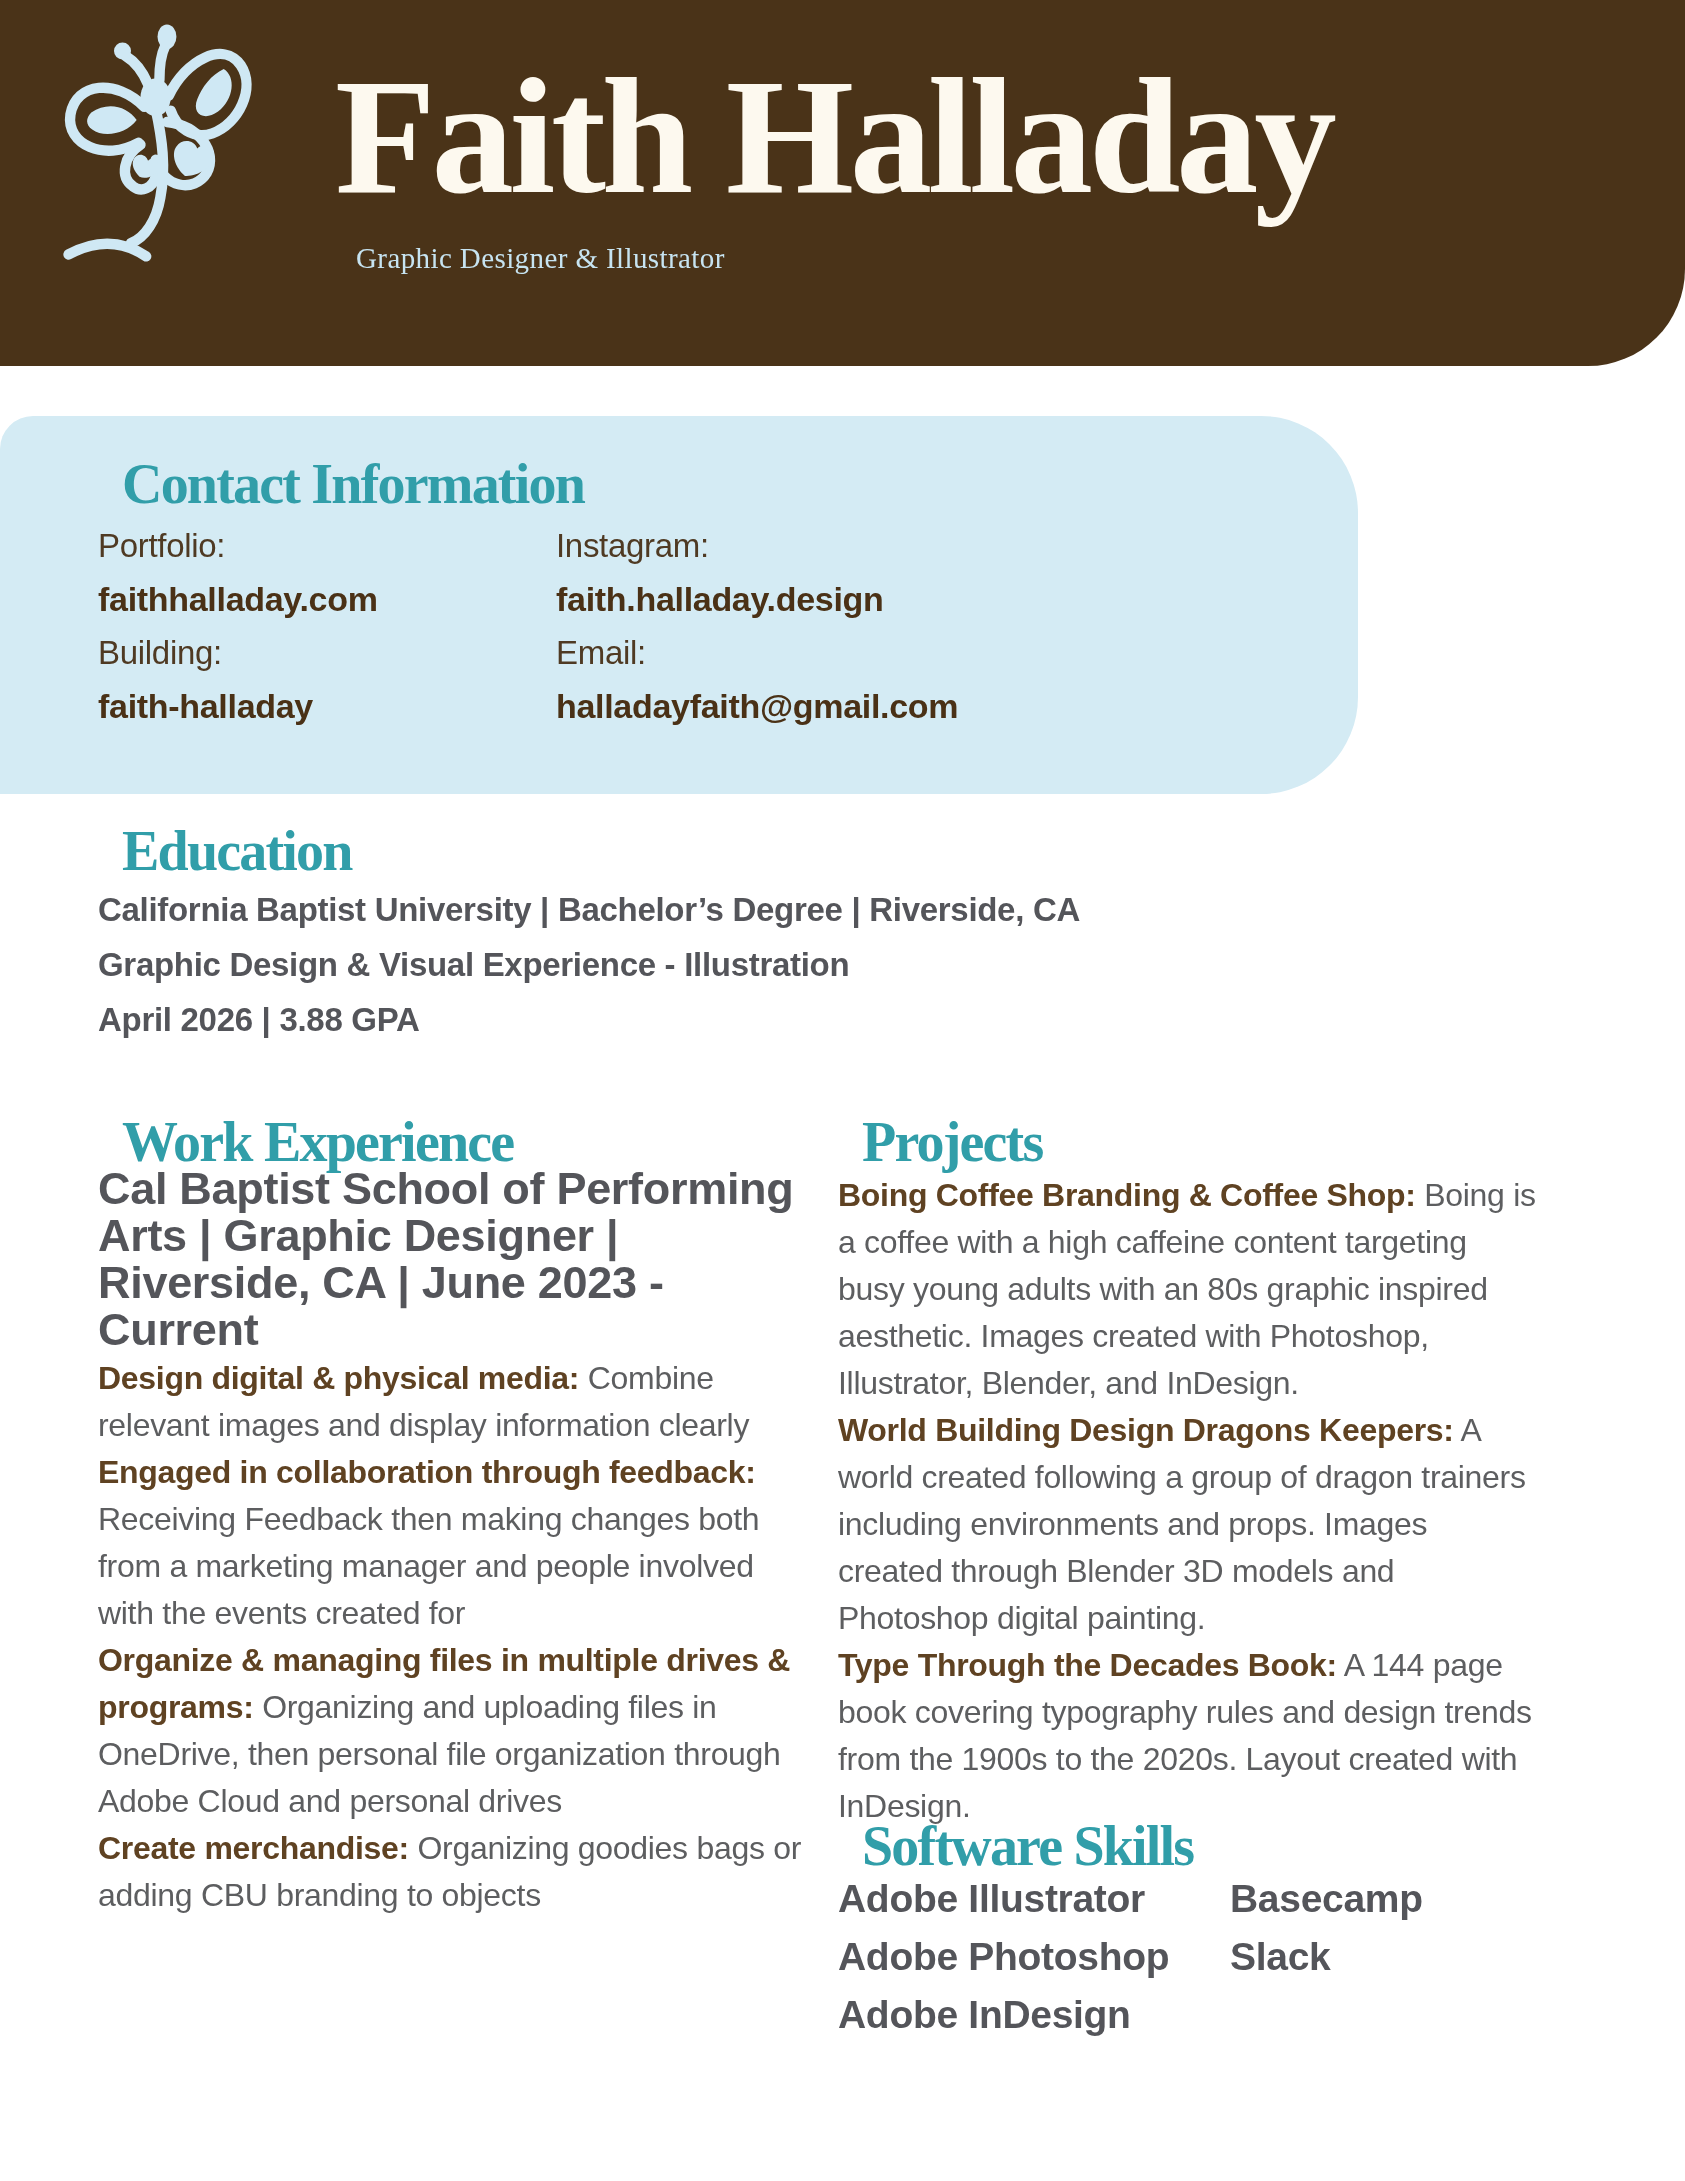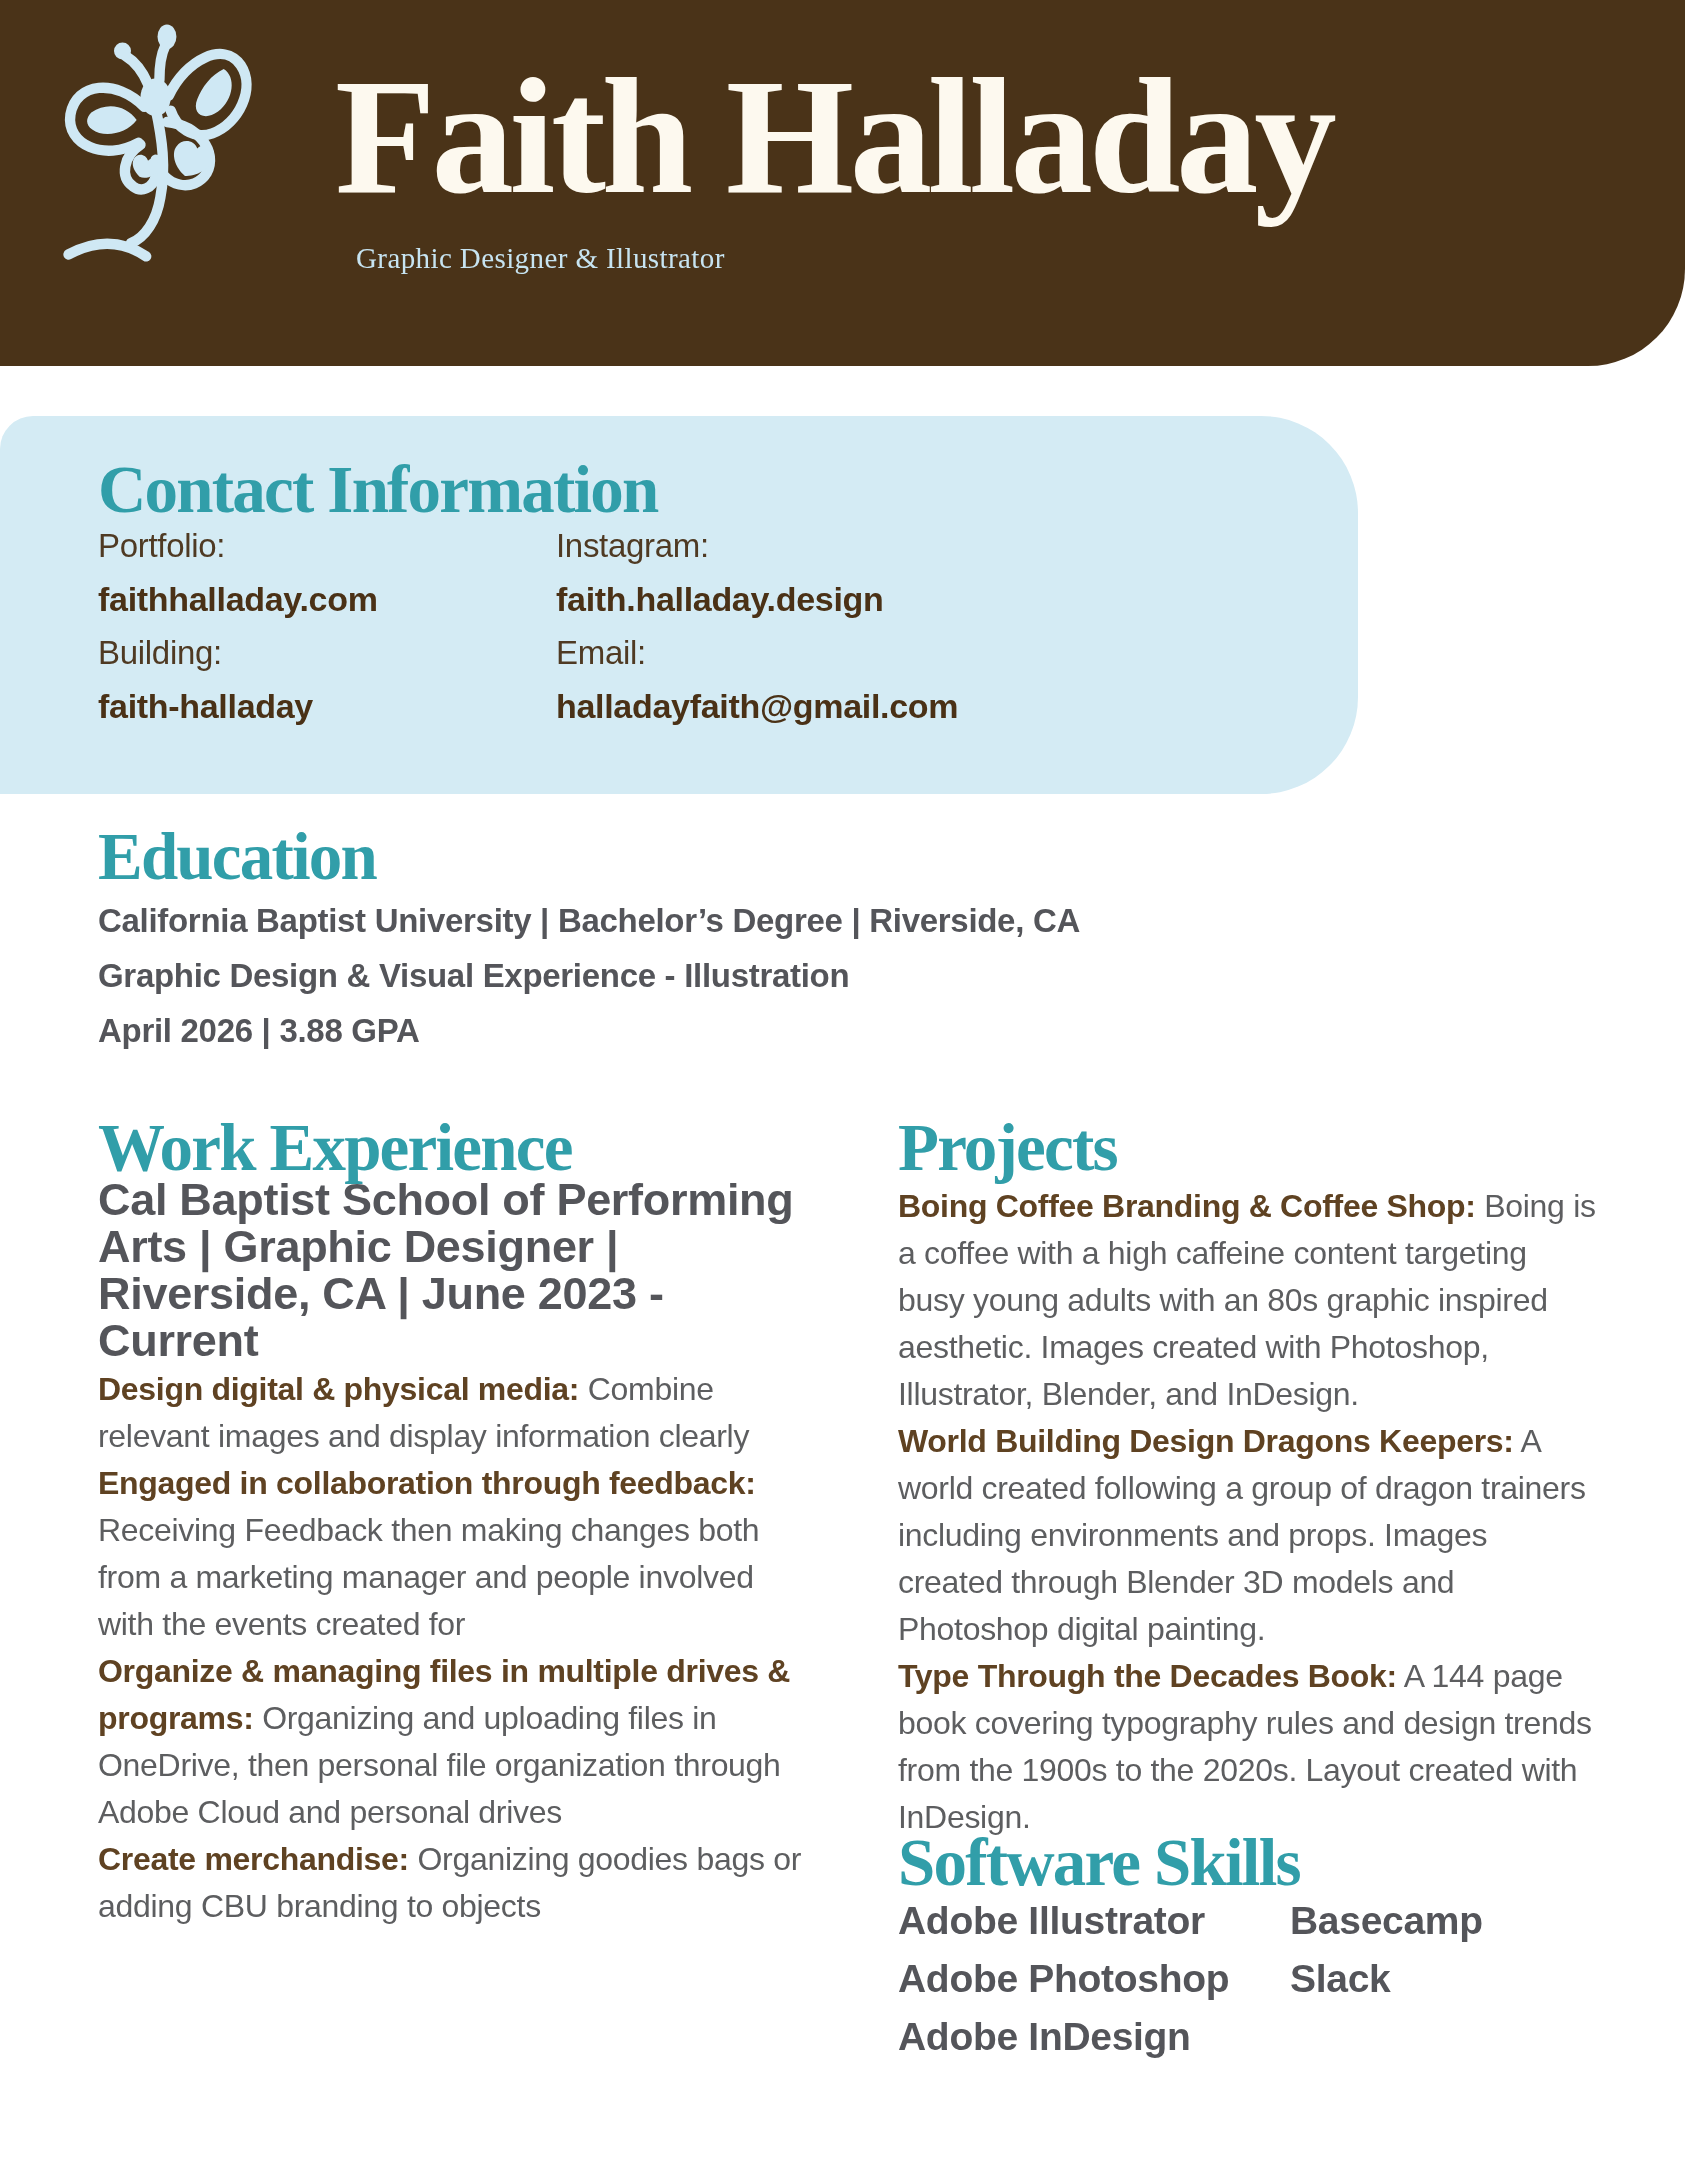--- a/index.html
+++ b/index.html
@@ -22,22 +22,23 @@
     white-space:nowrap;
   }
   .subtitle {
     position:absolute; left:356px; top:242px;
     font-family:"Liberation Serif", serif; font-weight:400;
     font-size:29px; color:#c7e4f1; letter-spacing:0.4px; white-space:nowrap;
   }
   
   .section-heading {
     font-family:"Liberation Serif", serif; font-weight:700;
-    font-size:67px; line-height:1; color:#319ea9; letter-spacing:-1.8px;
+    font-size:56px; line-height:1; color:#319ea9; letter-spacing:-1.8px;
     white-space:nowrap;
+    margin-left:24px;
   }
   
   .contact-box {
     position:absolute; left:0; top:416px; width:1358px; height:378px;
     background:#d4ebf4; border-radius:33px 97px 97px 0;
   }
   .contact-heading { position:absolute; left:98px; top:40px; }
   .contact-col { position:absolute; top:103px; }
   .contact-col.col1 { left:98px; }
   .contact-col.col2 { left:556px; }
@@ -51,21 +52,21 @@
   }
   
   .education { position:absolute; left:98px; top:823px; width:1492px; }
   .edu-lines { margin-top:2.6px; }
   .edu-line {
     font-size:33px; line-height:55px; font-weight:700; color:#54555a;
     white-space:nowrap;
   }
   
   .col-left  { position:absolute; left:98px; top:1114px; width:713px; }
-  .col-right { position:absolute; left:898px; top:1114px; width:702px; }
+  .col-right { position:absolute; left:838px; top:1114px; width:702px; }
   .job-title {
     margin-top:-5.3px;
     font-size:45px; line-height:47px; font-weight:700; color:#54555a;
   }
   .bullets { margin-top:1.8px; }
   .bullets p, .col-right p.project {
     font-size:32px; line-height:47px; color:#5d5e60; font-weight:400;
     margin:0;
   }
   .col-right p.project:first-of-type { margin-top:1.8px; }

